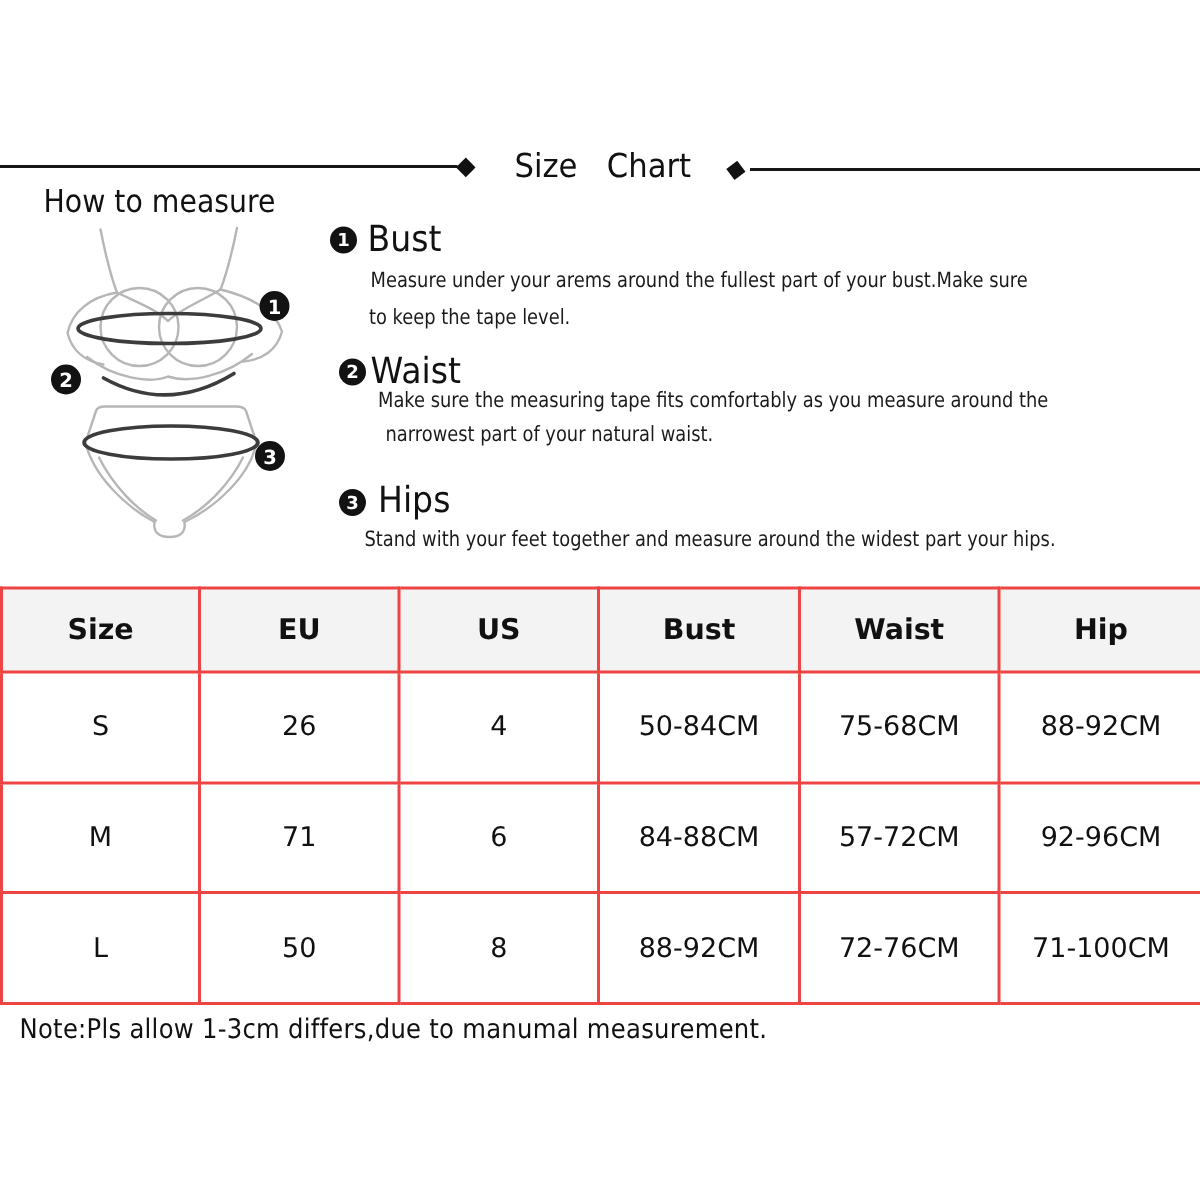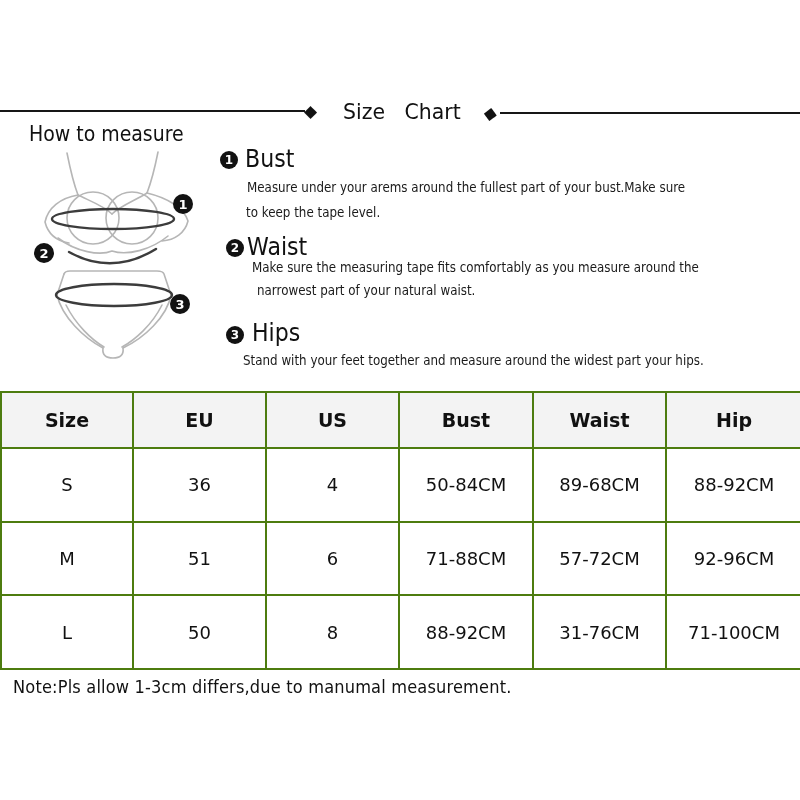--- a/index.html
+++ b/index.html
@@ -47,21 +47,21 @@
   .bl-b1{left:247px;top:179px;}
   .bl-b2{left:246px;top:204px;}
   .bl-w1{left:252px;top:259px;}
   .bl-w2{left:257px;top:282px;}
   .bl-h1{left:243px;top:352px;}
   
   .size-table{
     position:absolute;left:0;top:391px;width:800px;height:279px;
     border-collapse:collapse;table-layout:fixed;text-align:center;
   }
-  .size-table th,.size-table td{border:2px solid #4d7c0f;padding:0;vertical-align:middle;}
+  .size-table th,.size-table td{border:2px solid #ef4444;padding:0;vertical-align:middle;}
   .size-table th:last-child,.size-table td:last-child{border-right:none;}
   .size-table th{background:#f3f3f3;font-size:19px;font-weight:bold;height:54px;}
   .size-table td{font-size:18px;background:#ffffff;}
   
   .note{
     position:absolute;left:13px;top:676px;font-size:18px;white-space:nowrap;
     transform:scaleX(.9);transform-origin:left top;letter-spacing:.2px;
   }
 </style>
 </head>
@@ -138,40 +138,40 @@
         <th>EU</th>
         <th>US</th>
         <th>Bust</th>
         <th>Waist</th>
         <th>Hip</th>
       </tr>
     </thead>
     <tbody>
       <tr>
         <td>S</td>
-        <td>36</td>
+        <td>26</td>
         <td>4</td>
         <td>50-84CM</td>
-        <td>89-68CM</td>
+        <td>75-68CM</td>
         <td>88-92CM</td>
       </tr>
       <tr>
         <td>M</td>
-        <td>51</td>
+        <td>71</td>
         <td>6</td>
-        <td>71-88CM</td>
+        <td>84-88CM</td>
         <td>57-72CM</td>
         <td>92-96CM</td>
       </tr>
       <tr>
         <td>L</td>
         <td>50</td>
         <td>8</td>
         <td>88-92CM</td>
-        <td>31-76CM</td>
+        <td>72-76CM</td>
         <td>71-100CM</td>
       </tr>
     </tbody>
   </table>
 
   <div class="note">Note:Pls allow 1-3cm differs,due to manumal measurement.</div>
 
 </div>
 
 </body></html>

